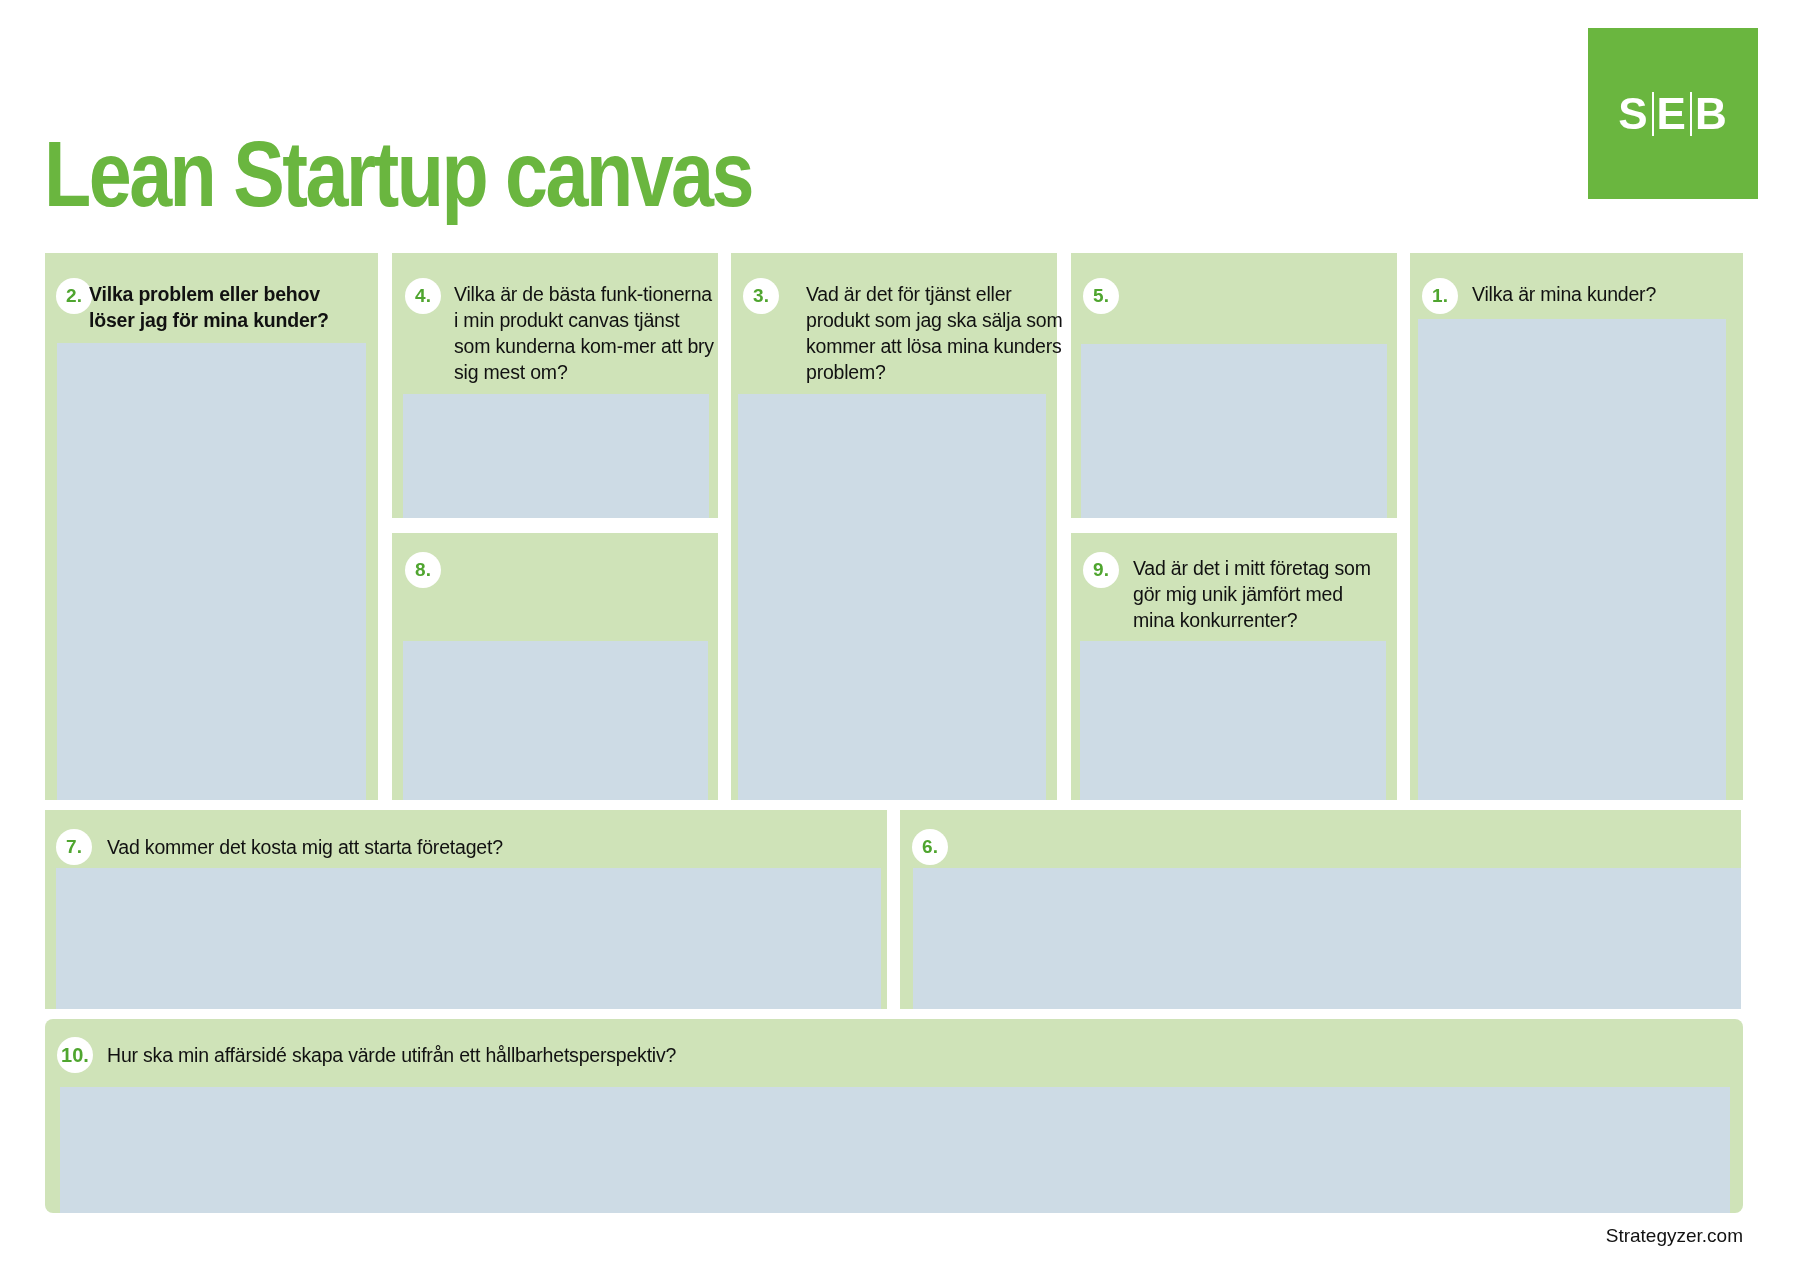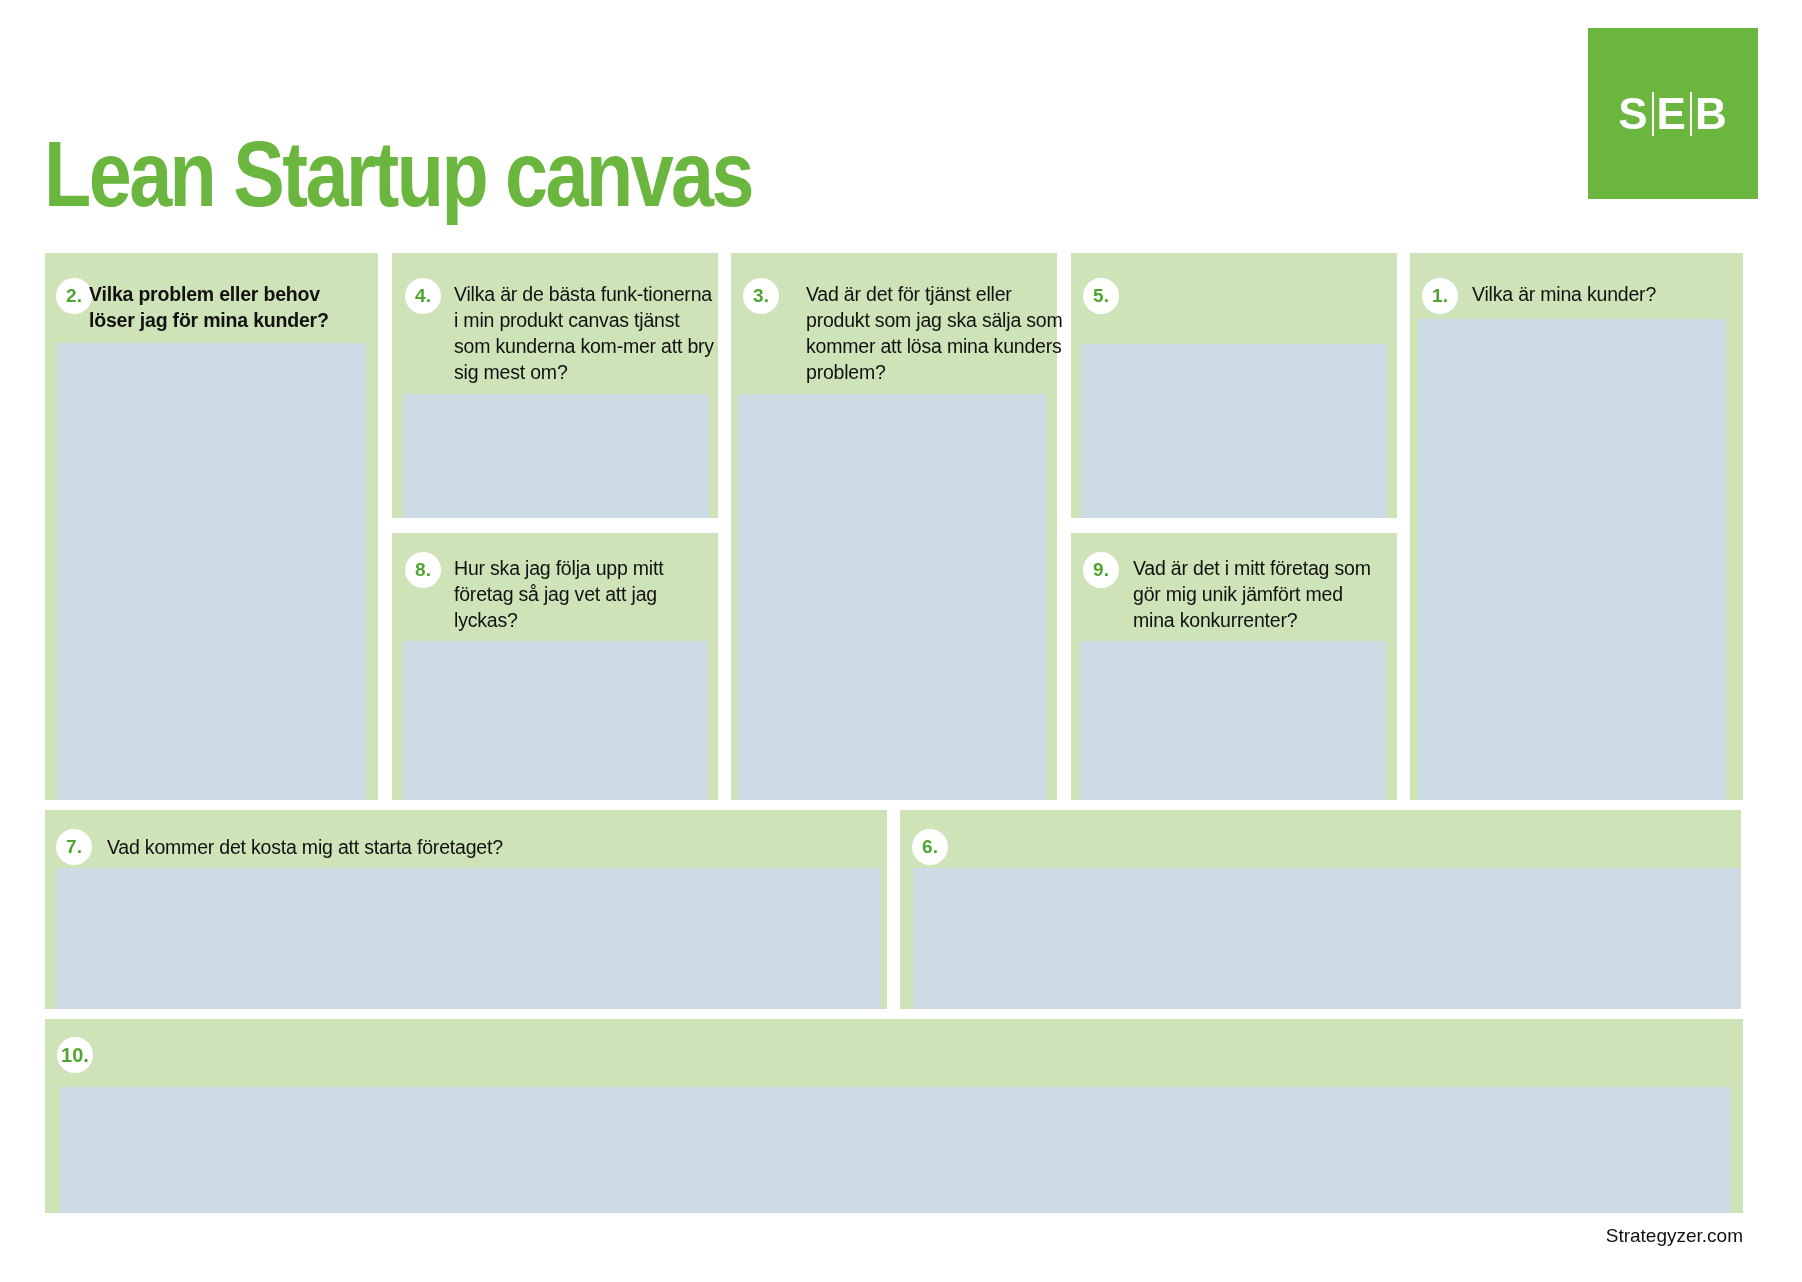--- a/index.html
+++ b/index.html
@@ -58,21 +58,20 @@
 </div>
 
 <div class="panel" style="left:392px;top:253px;width:326px;height:265px;">
   <div class="badge" style="left:13px;top:25px;">4.</div>
   <div class="q" style="left:62px;top:28px;width:262px;">Vilka är de bästa funk-tionerna i min produkt canvas tjänst som kunderna kom-mer att bry sig mest om?</div>
   <div class="inner" style="left:11px;top:141px;width:306px;height:124px;"></div>
 </div>
 
 <div class="panel" style="left:392px;top:533px;width:326px;height:267px;">
   <div class="badge" style="left:13px;top:19px;">8.</div>
-  <div class="q" style="left:62px;top:22px;width:250px;">Hur ska jag följa upp mitt företag så jag vet att jag lyckas?</div>
   <div class="inner" style="left:11px;top:108px;width:305px;height:159px;"></div>
 </div>
 
 <div class="panel" style="left:731px;top:253px;width:326px;height:547px;">
   <div class="badge" style="left:12px;top:25px;">3.</div>
   <div class="q" style="left:75px;top:28px;width:258px;">Vad är det för tjänst eller produkt som jag ska sälja som kommer att lösa mina kunders problem?</div>
   <div class="inner" style="left:7px;top:141px;width:308px;height:406px;"></div>
 </div>
 
 <div class="panel" style="left:1071px;top:253px;width:326px;height:265px;">
@@ -96,18 +95,19 @@
   <div class="badge" style="left:11px;top:19px;">7.</div>
   <div class="q" style="left:62px;top:24px;width:760px;">Vad kommer det kosta mig att starta företaget?</div>
   <div class="inner" style="left:11px;top:58px;width:825px;height:141px;"></div>
 </div>
 
 <div class="panel" style="left:900px;top:810px;width:841px;height:199px;">
   <div class="badge" style="left:12px;top:19px;">6.</div>
   <div class="inner" style="left:13px;top:58px;width:828px;height:141px;"></div>
 </div>
 
-<div class="panel" style="left:45px;top:1019px;width:1698px;height:194px;">
+<div class="panel" style="left:45px;top:1019px;width:1698px;height:194px;border-radius:8px;">
   <div class="badge wide" style="left:12px;top:18px;">10.</div>
+  <div class="q" style="left:62px;top:23px;width:1200px;">Hur ska min affärsidé skapa värde utifrån ett hållbarhetsperspektiv?</div>
   <div class="inner" style="left:15px;top:68px;width:1670px;height:126px;"></div>
 </div>
 
 <div class="footer">Strategyzer.com</div>
 
 </body></html>

